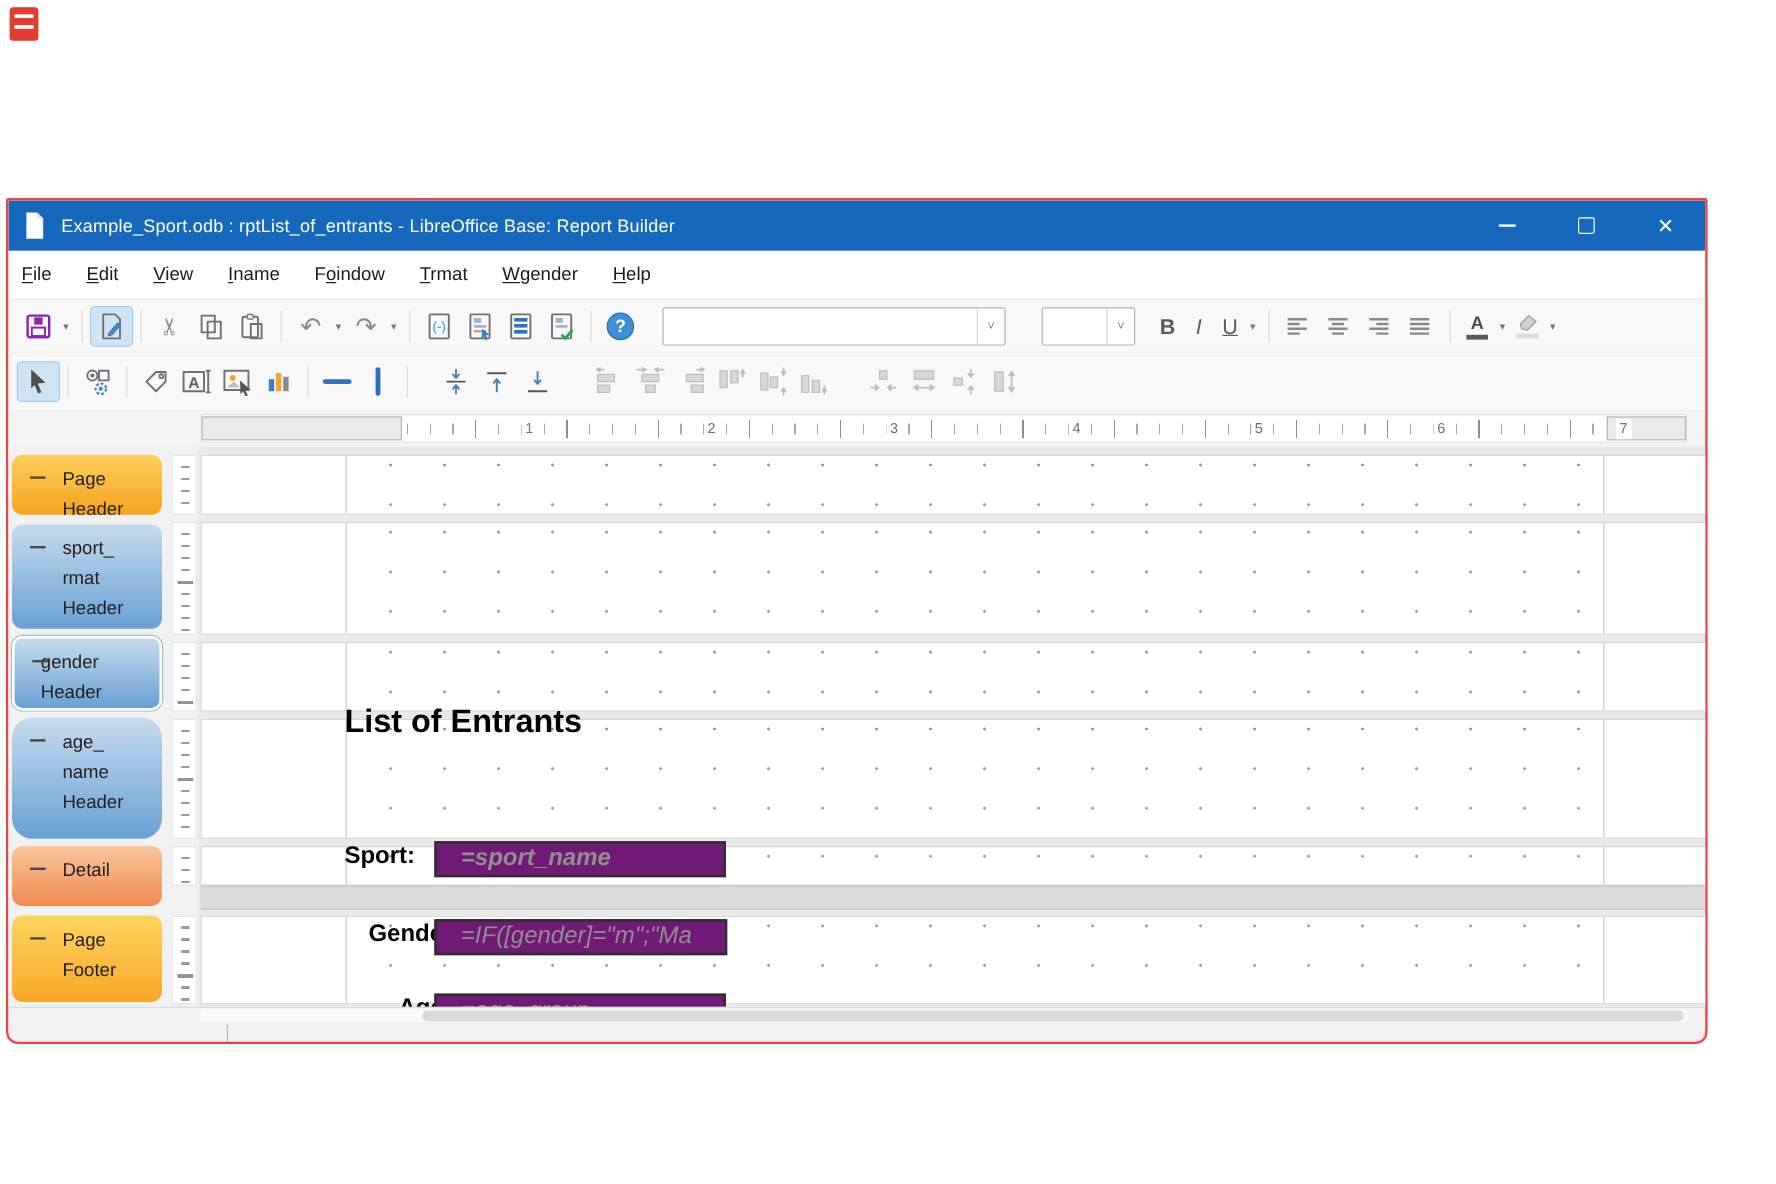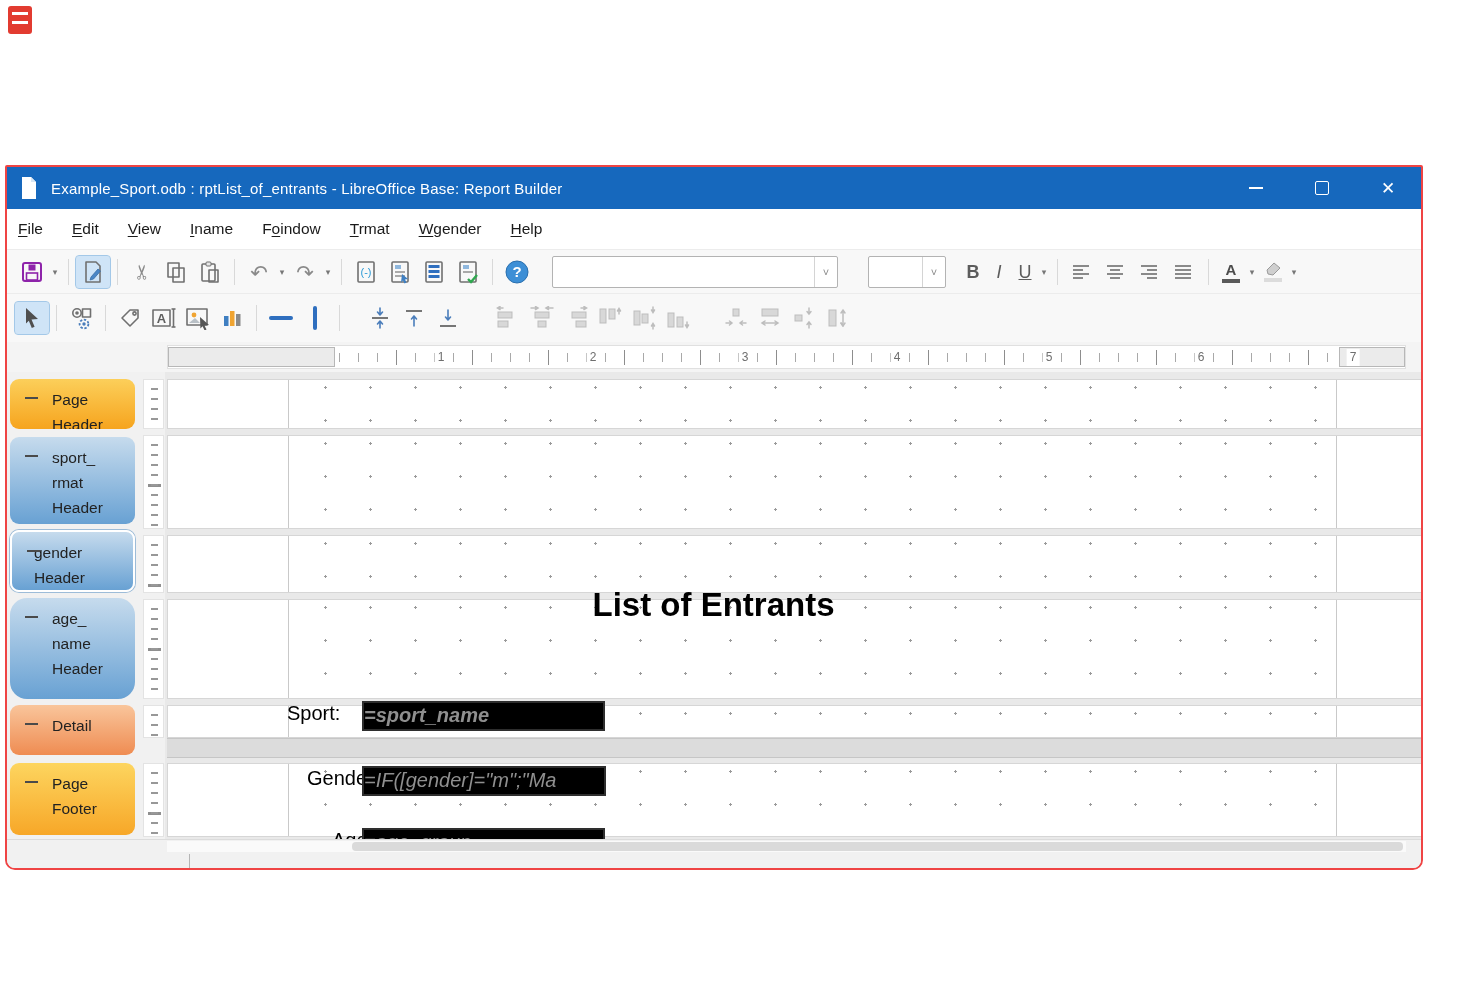--- a/index.html
+++ b/index.html
@@ -78,25 +78,25 @@
 
   .panel{position:absolute;left:160px;width:1291px;background:#fff;border:1px solid #d6d6d6;box-sizing:border-box;}
   .panel .content{position:absolute;left:120px;right:120px;top:0;bottom:0;border-left:1px solid #c9c9c9;border-right:1px solid #c9c9c9;
       background-image:radial-gradient(circle,#9a9a9a 1.1px,transparent 1.4px);background-size:45px 33px;background-position:14px 24px;}
   .grayband{position:absolute;left:160px;width:1291px;background:#dcdcdc;border-top:1px solid #c6c6c6;border-bottom:1px solid #c6c6c6;box-sizing:border-box;}
 
   .rbar{position:absolute;left:1450px;width:13px;border-radius:0 6px 6px 0;}
   .rbar.selected{box-shadow:inset 0 0 0 2px #fff;}
 
   
-  .report-title{position:absolute;left:280px;right:281px;top:214px;text-align:center;
-      font-size:33px;font-weight:bold;color:#000;}
-  .grp-label{position:absolute;font-weight:normal;font-size:20px;color:#000;white-space:nowrap;}
-  .field-box{position:absolute;border:2px solid #2e2e2e;background:#000000;box-sizing:border-box;
-      font-size:20px;font-style:italic;color:#8f8f8f;padding:1px 0 0 0;overflow:hidden;white-space:nowrap;}
+  .report-title{position:absolute;left:280px;right:281px;top:214px;
+      font-size:27px;font-weight:bold;color:#000;}
+  .grp-label{position:absolute;font-weight:bold;font-size:20px;color:#000;white-space:nowrap;}
+  .field-box{position:absolute;border:2px solid #2e2e2e;background:#701a75;box-sizing:border-box;
+      font-size:20px;font-style:italic;color:#8f8f8f;padding:1px 0 0 20px;overflow:hidden;white-space:nowrap;}
   .field-box.bold{font-weight:bold;}
 
   
   .hscroll{position:absolute;left:0;top:672px;right:0;height:13px;background:#f1f1f1;border-top:1px solid #dcdcdc;}
   .hscroll .track{position:absolute;left:160px;right:15px;top:1px;bottom:1px;background:#fafafa;}
   .hscroll .thumb{position:absolute;left:345px;right:18px;top:2px;height:9px;background:#dadada;border-radius:4px;}
   .statusbar{position:absolute;left:0;top:685px;right:0;height:18px;background:#f1f1f1;}
   .statusbar .divider{position:absolute;left:182px;top:2px;width:1px;height:14px;background:#b5b5b5;}
 
   svg{display:block;}

